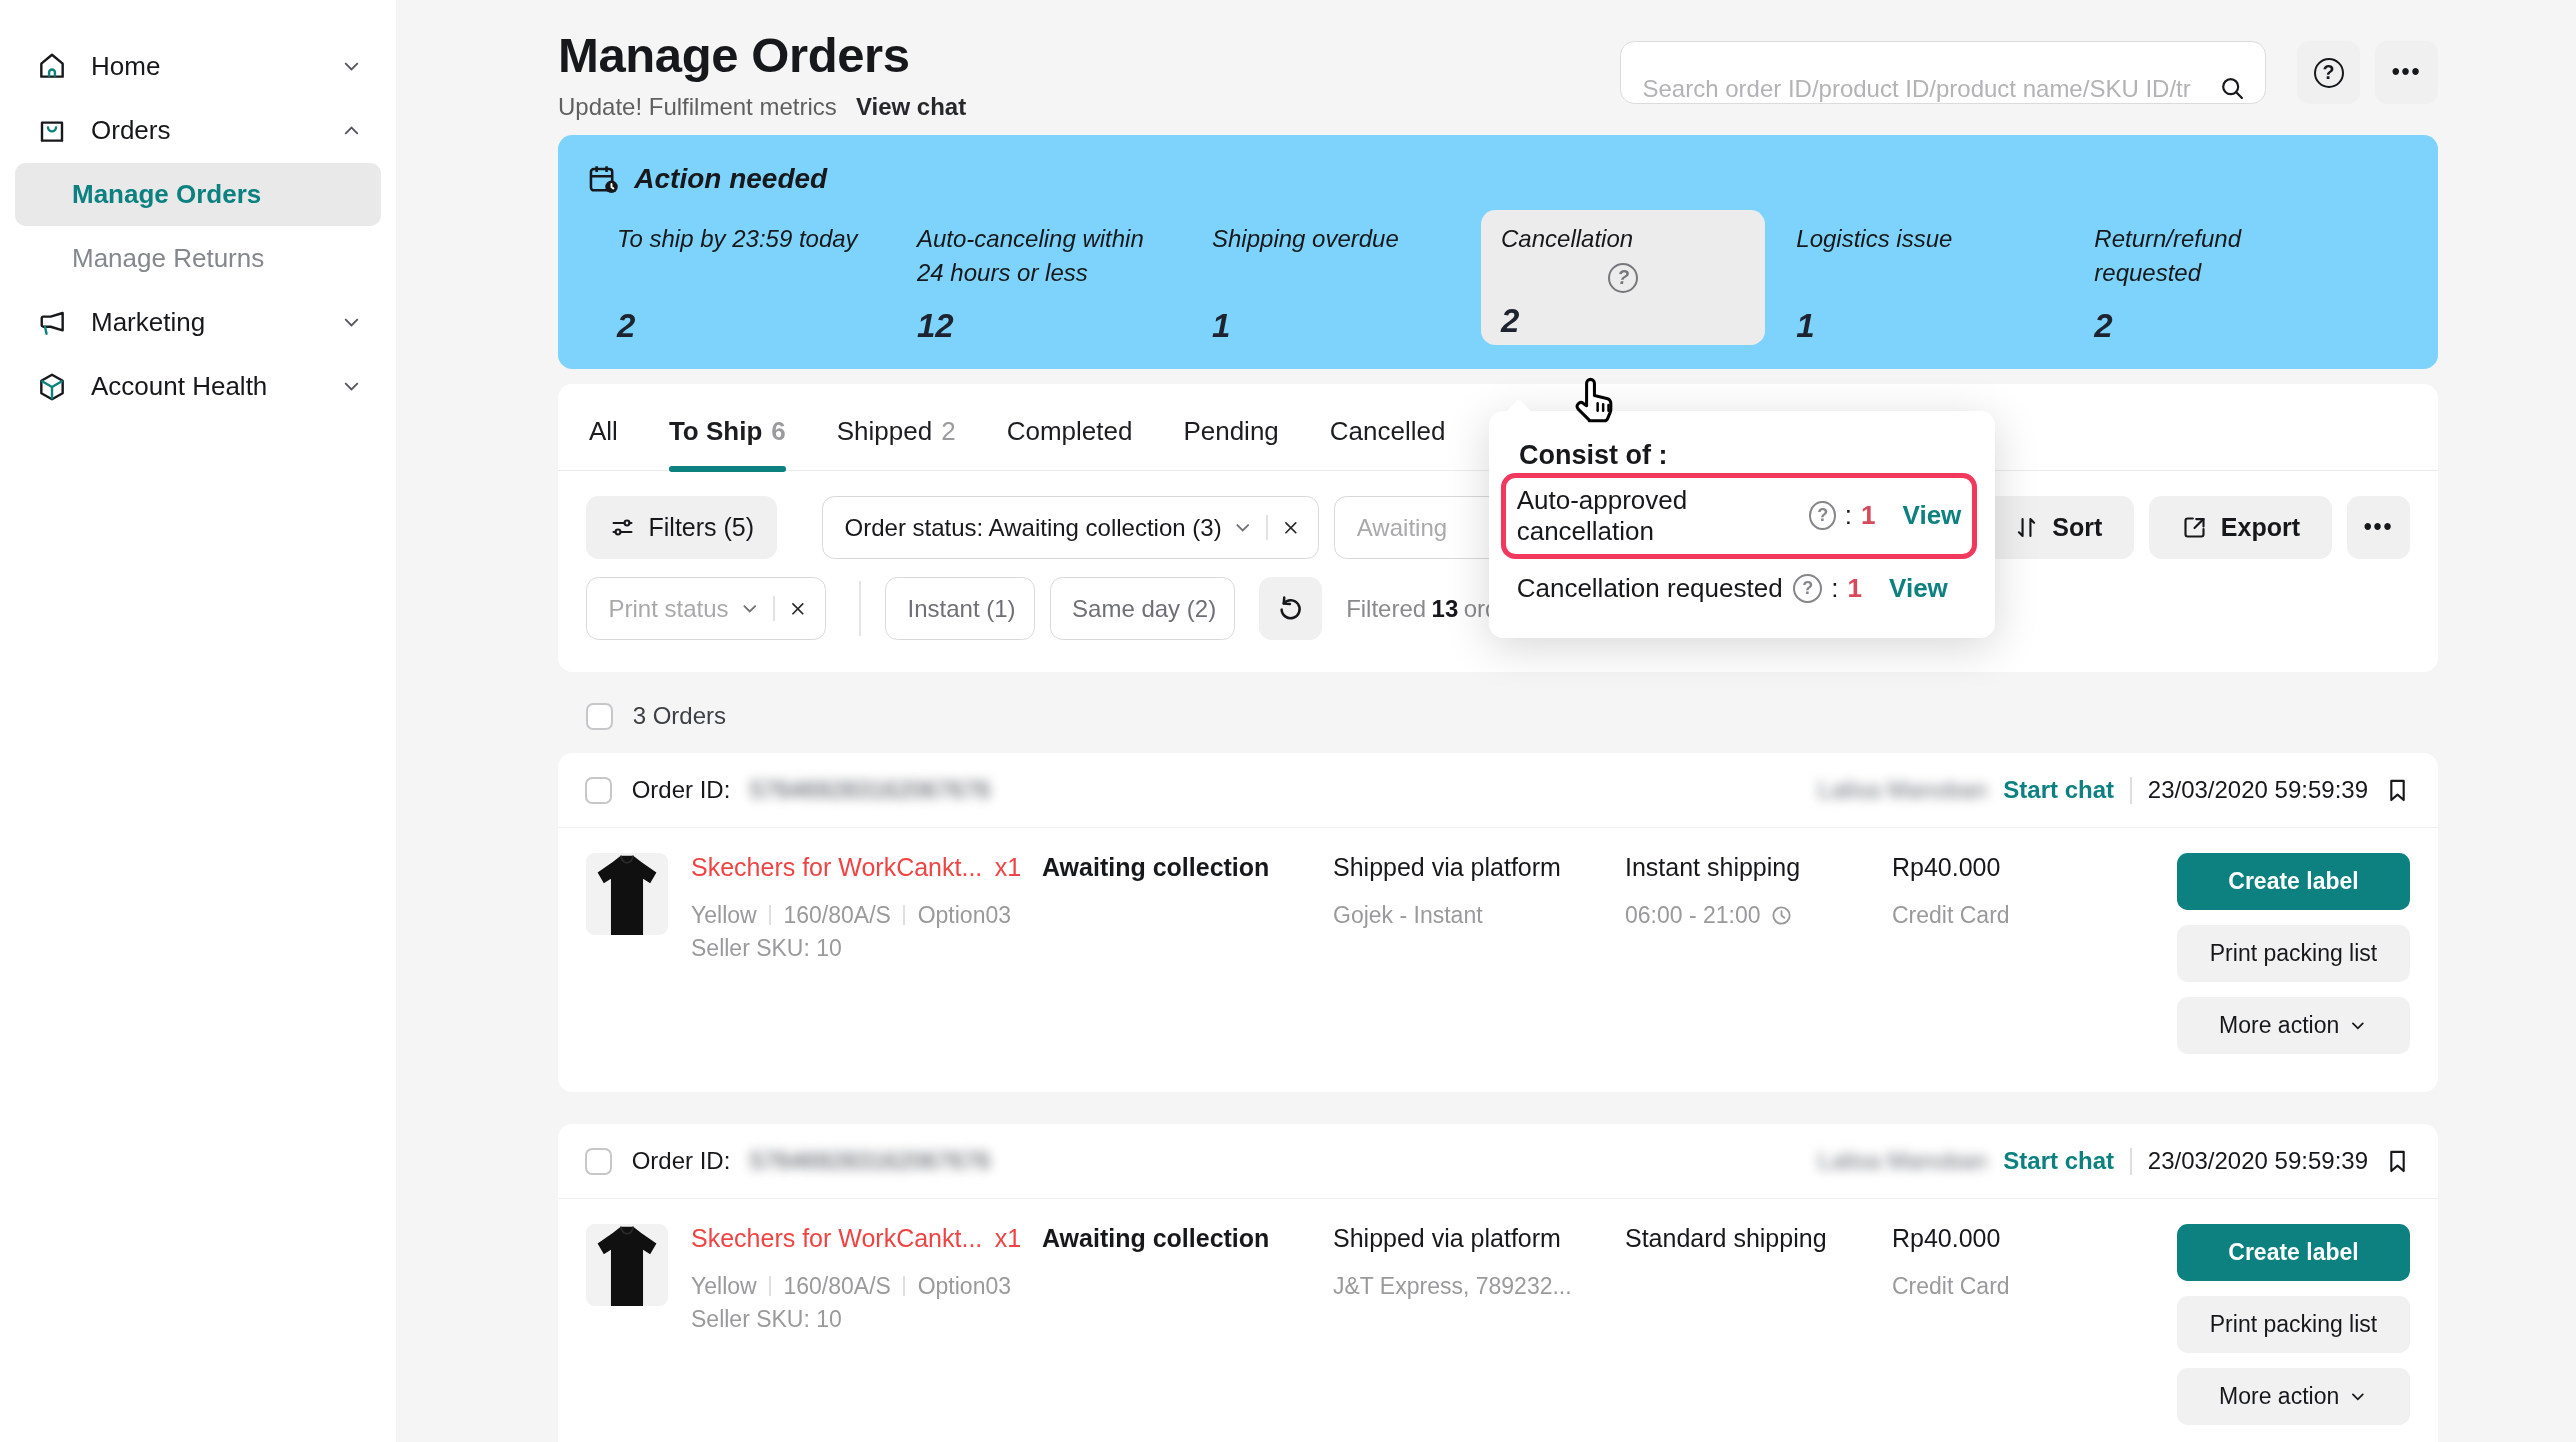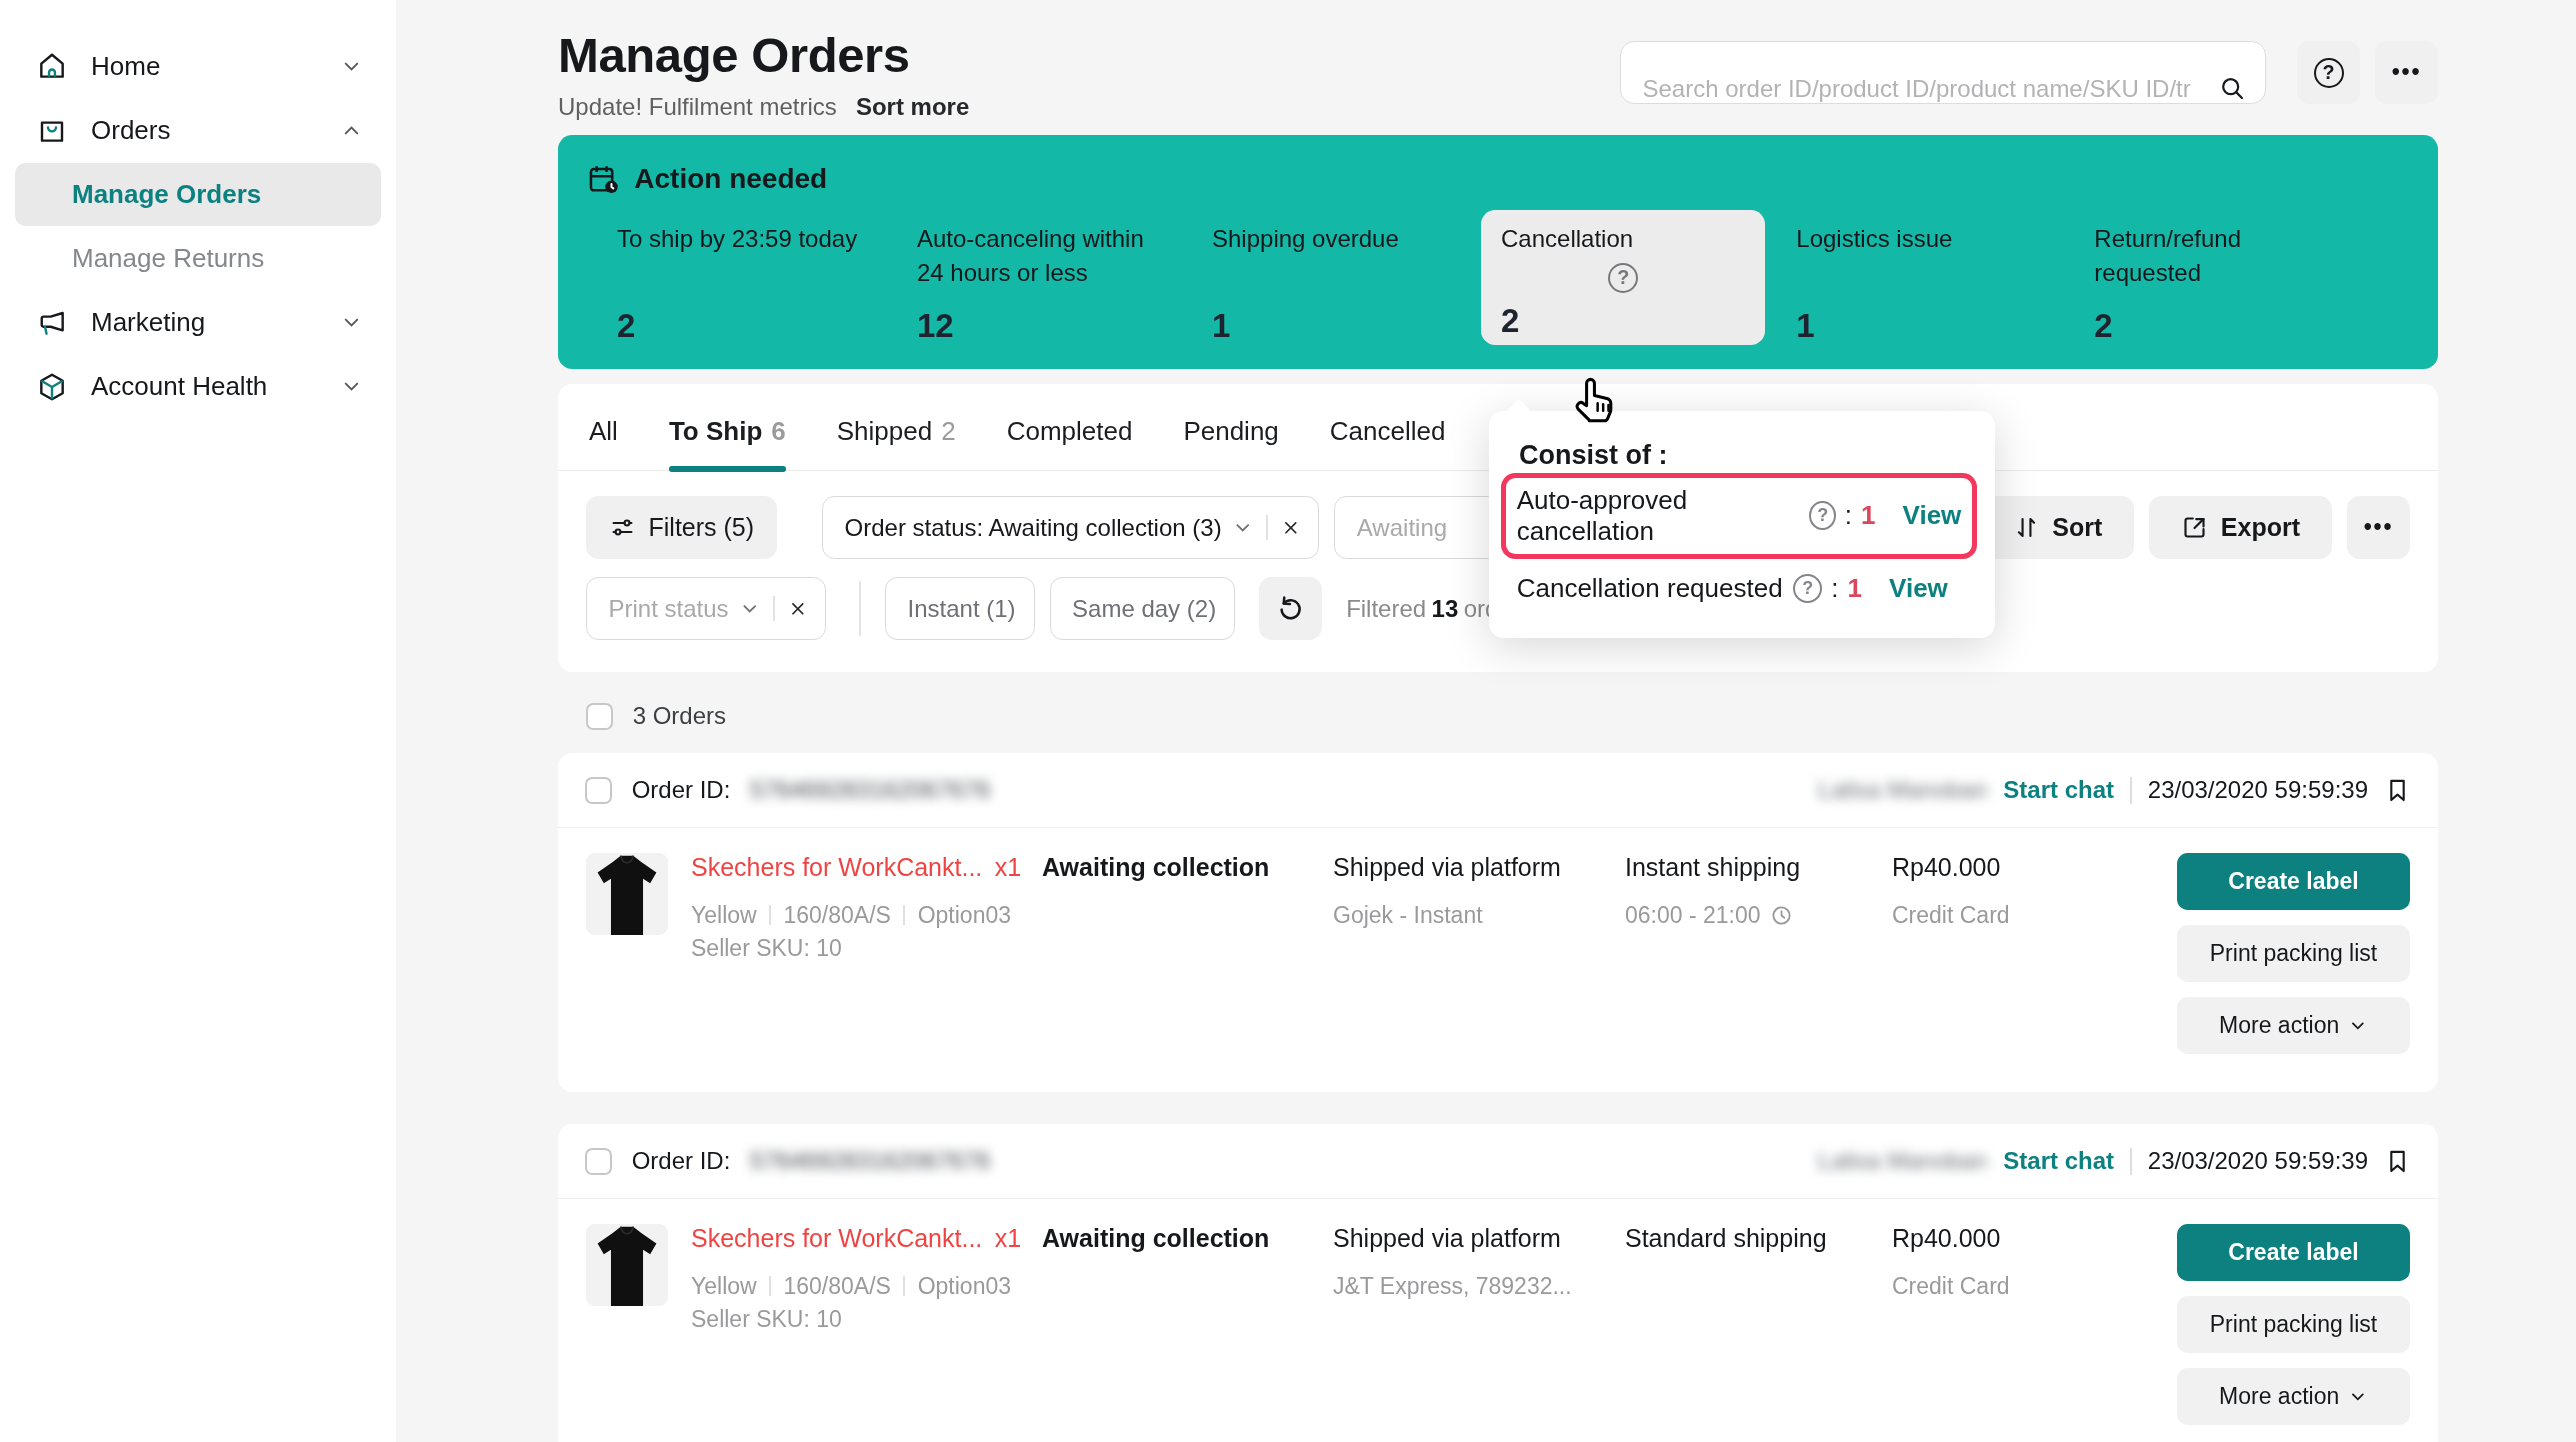--- a/index.html
+++ b/index.html
@@ -51,21 +51,21 @@
     display:flex; align-items:center; justify-content:center; height:63px;
     background:#f0f0f1; border-radius:12.5px; font-size:25px; font-weight:600;
     color:#16181b; cursor:pointer; border:none;
   }
   .gbtn.sq { width:63px; }
   .gbtn.wide { padding:0 32px; }
   .dots { font-size:23px; letter-spacing:1.8px; color:#16181b; }
 
   
   .action-card {
-    background:#14b8a6; border-radius:14.3px; height:234px; padding:27px 28px 0 28px;
+    background:#7dd3fc; border-radius:14.3px; height:234px; padding:27px 28px 0 28px;font-style:italic;
   }
   .ac-head { display:flex; align-items:center; gap:14.3px; font-size:28px; font-weight:700; }
   .ac-head svg { width:34px; height:34px; }
   .ac-row { display:flex; margin-top:26px; padding-left:31px; }
   .ac-col { width:300px; padding-right:18px; }
   .ac-col.c2 { width:295px; } .ac-col.c3 { width:289px; }
   .ac-col.c5 { width:298px; }
   .ac-label { font-size:24px; line-height:34px; color:#16181b; min-height:72px; max-width:259px; }
   .ac-count { font-size:33px; font-weight:700; color:#1e2330; margin-top:12.5px; }
   .ac-col.hl {
@@ -256,21 +256,21 @@
     </div>
   </aside>
 
   <main class="main">
 
     <div class="topbar">
       <div>
         <h1 class="page-title">Manage Orders</h1>
         <div class="page-sub">
           <span>Update! Fulfilment metrics</span>
-          <span class="view-more">Sort more</span>
+          <span class="view-more">View chat</span>
         </div>
       </div>
       <div class="top-actions">
         <div class="search-box">
           <input type="text" placeholder="Search order ID/product ID/product name/SKU ID/tr" style="">
           <span>
             <svg width="29" height="29" viewBox="0 0 24 24" fill="none" stroke="#16181b" stroke-width="1.8" stroke-linecap="round">
                 <circle cx="10.5" cy="10.5" r="6.2"></circle>
                 <path d="m15.2 15.2 4.6 4.6"></path>
               </svg>

